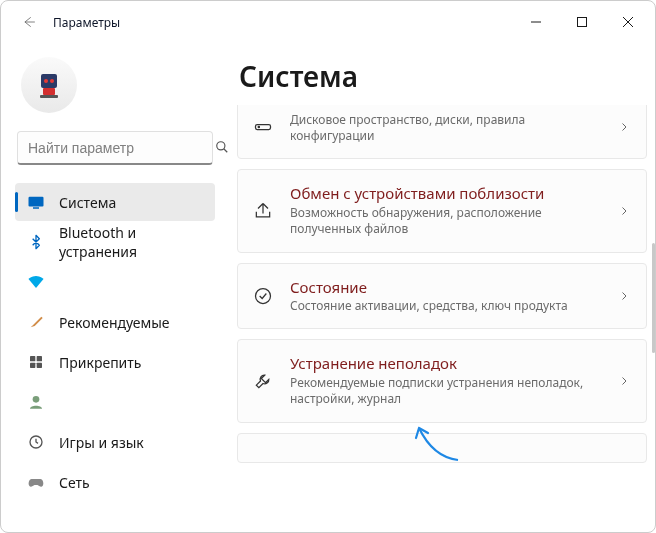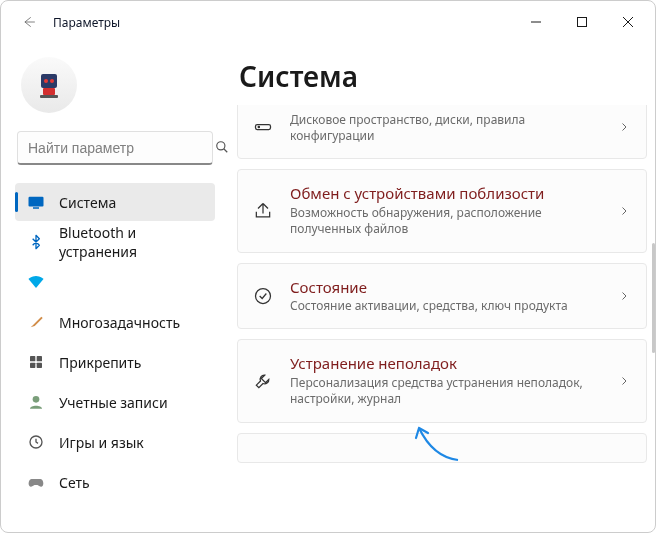--- a/index.html
+++ b/index.html
@@ -218,21 +218,21 @@
             </svg>
         </span>
       </div>
 
       <div class="nav-item">
         <span class="nav-icon">
           <svg width="16" height="16" viewBox="0 0 24 24">
               <path d="M4 20 L8 16 L20 4 L22 6 L10 18 L4 20 Z" fill="#d18c47"></path>
             </svg>
         </span>
-        <span>Многозадачность</span>
+        <span>Рекомендуемые</span>
       </div>
 
       <div class="nav-item">
         <span class="nav-icon">
           <svg width="16" height="16" viewBox="0 0 24 24" fill="#555">
               <rect x="3" y="3" width="8" height="8" rx="1"></rect>
               <rect x="13" y="3" width="8" height="8" rx="1"></rect>
               <rect x="3" y="13" width="8" height="8" rx="1"></rect>
               <rect x="13" y="13" width="8" height="8" rx="1"></rect>
             </svg>
@@ -240,21 +240,20 @@
         <span>Прикрепить</span>
       </div>
 
       <div class="nav-item">
         <span class="nav-icon">
           <svg width="16" height="16" viewBox="0 0 24 24" fill="#7a9e7a">
               <circle cx="12" cy="8" r="5"></circle>
               <path d="M3 22 C3 16 21 16 21 22 Z"></path>
             </svg>
         </span>
-        <span>Учетные записи</span>
       </div>
 
       <div class="nav-item">
         <span class="nav-icon">
           <svg width="16" height="16" viewBox="0 0 24 24" fill="none" stroke="#555" stroke-width="2">
               <circle cx="12" cy="12" r="9"></circle>
               <path d="M12 7 V12 L15 14"></path>
             </svg>
         </span>
         <span>Игры и язык</span>
@@ -332,21 +331,21 @@
       </div>
 
       <div class="card">
         <span class="cicon">
           <svg width="20" height="20" viewBox="0 0 24 24" fill="none" stroke="#333" stroke-width="1.5">
               <path d="M14 5 A5 5 0 0 0 9 12 L4 17 L7 20 L12 15 A5 5 0 0 0 19 10 L15 14 L10 9 Z"></path>
             </svg>
         </span>
         <div class="ctext">
           <div class="ctitle">Устранение неполадок</div>
-          <div class="csub">Персонализация средства устранения неполадок, настройки, журнал</div>
+          <div class="csub">Рекомендуемые подписки устранения неполадок, настройки, журнал</div>
         </div>
         <span class="chev">
           <svg width="12" height="12" viewBox="0 0 24 24" fill="none" stroke="currentColor" stroke-width="2">
               <path d="M9 5 L16 12 L9 19"></path>
             </svg>
         </span>
       </div>
 
       <div class="card">
         

